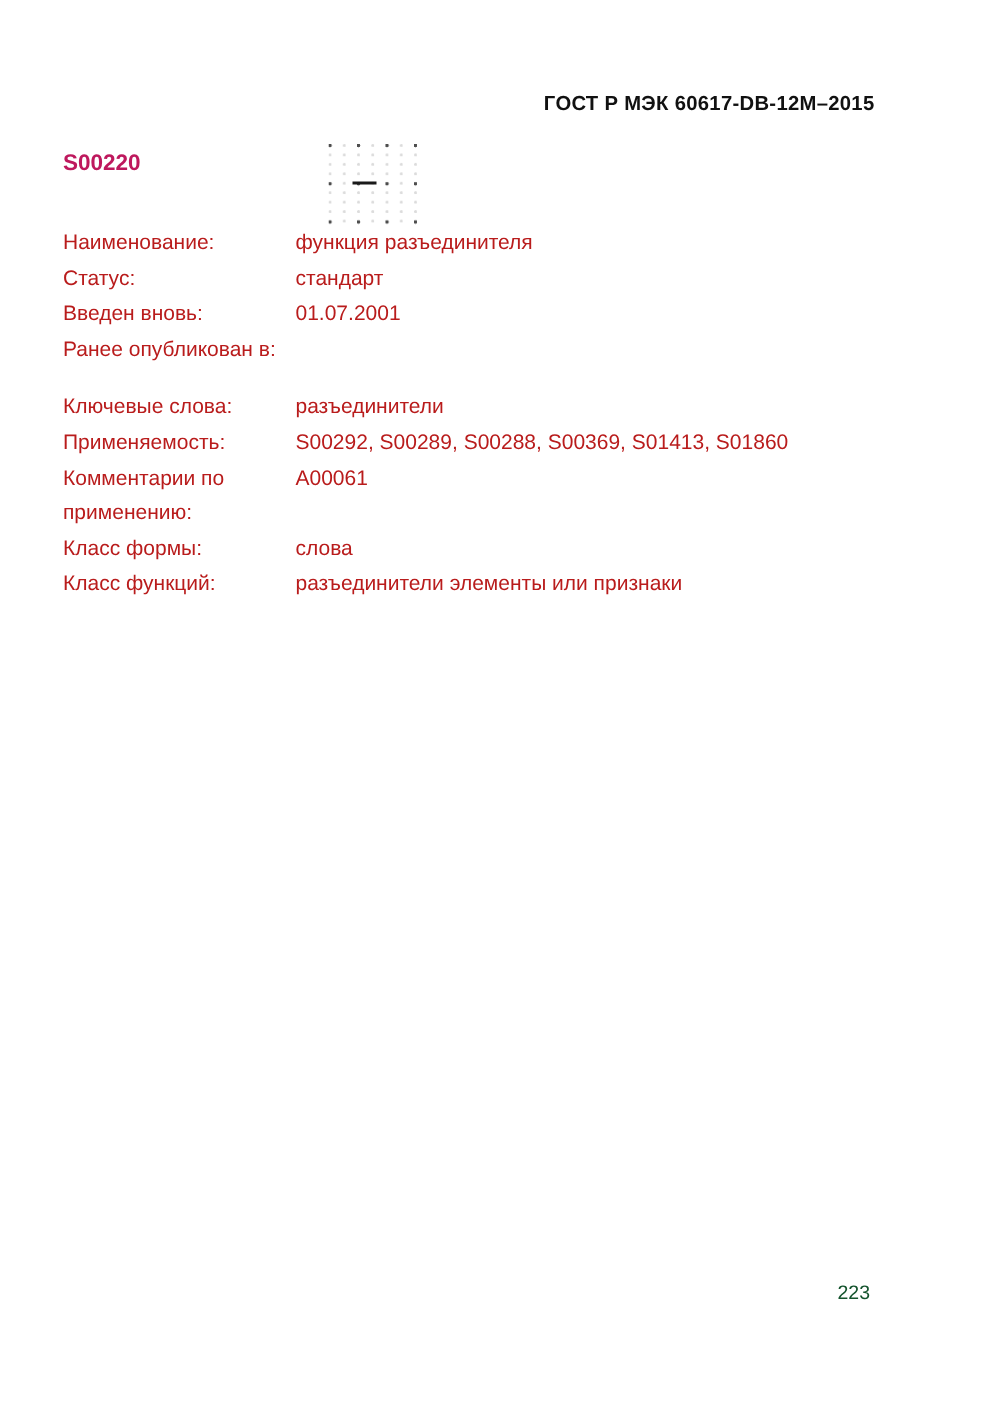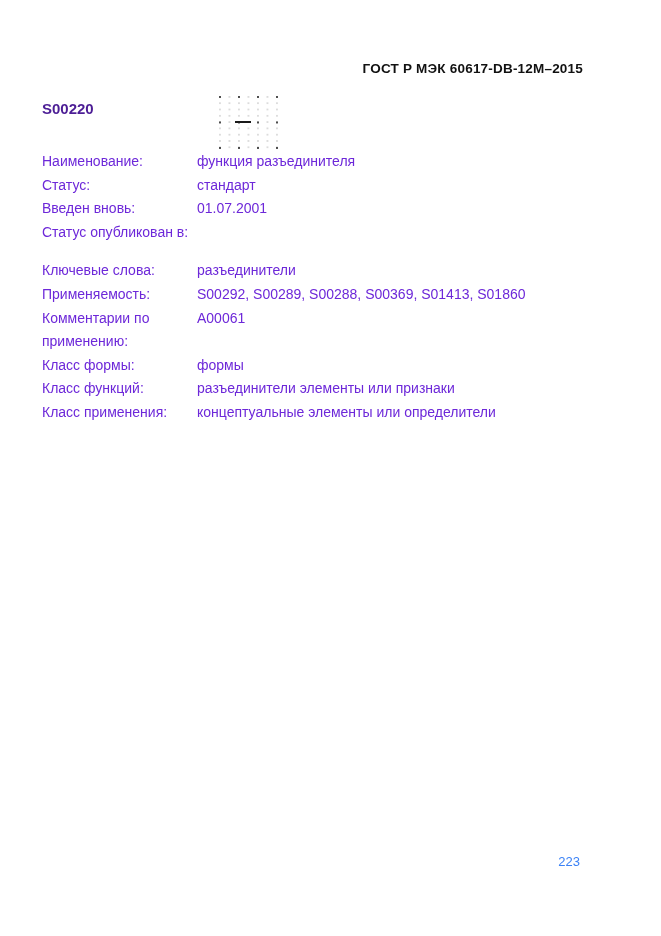--- a/index.html
+++ b/index.html
@@ -28,21 +28,21 @@
     color: #111;
     white-space: nowrap;
     margin-left: 48px;
   }
   .entry-id {
     position: absolute;
     top: 100px;
     left: 42px;
     font-weight: bold;
     font-size: 15px;
-    color: #4c1d95;
+    color: #be185d;
     text-align: right;
   }
   
   .symbol {
     position: absolute;
     left: 219px;
     top: 96px;
     width: 59px;
     height: 54px;
     background-image:
@@ -59,21 +59,21 @@
     height: 2px;
     background: #1a1a1a;
   }
   .fields {
     position: absolute;
     left: 42px;
     top: 150px;
     width: 545px;
     font-size: 14px;
     line-height: 23.6px;
-    color: #6d28d9;
+    color: #b91c1c;
   }
   .field-row {
     display: flex;
     align-items: flex-start;
   }
   .field-row .label {
     flex: none;
     width: 151px;
     padding-right: 4px;
   }
@@ -81,21 +81,21 @@
     flex: 1;
   }
   .group-meta {
     margin-top: 15px;
   }
   .page-num {
     position: absolute;
     top: 854px;
     right: 81px;
     font-size: 13px;
-    color: #3b82f6;
+    color: #14532d;
   }
 </style>
 </head>
 <body>
 
 <div class="page">
 
   <div class="doc-header">ГОСТ Р МЭК 60617-DB-12M–2015</div>
 
   <div class="entry-id">S00220</div>
@@ -113,48 +113,44 @@
       </div>
       <div class="field-row">
         <div class="label">Статус:</div>
         <div class="value">стандарт</div>
       </div>
       <div class="field-row">
         <div class="label">Введен вновь:</div>
         <div class="value">01.07.2001</div>
       </div>
       <div class="field-row">
-        <div class="label">Статус опубликован в:</div>
+        <div class="label">Ранее опубликован в:</div>
       </div>
     </div>
 
     <div class="group-meta">
       <div class="field-row">
         <div class="label">Ключевые слова:</div>
         <div class="value">разъединители</div>
       </div>
       <div class="field-row">
         <div class="label">Применяемость:</div>
         <div class="value">S00292, S00289, S00288, S00369, S01413, S01860</div>
       </div>
       <div class="field-row">
         <div class="label">Комментарии по применению:</div>
         <div class="value">A00061</div>
       </div>
       <div class="field-row">
         <div class="label">Класс формы:</div>
-        <div class="value">формы</div>
+        <div class="value">слова</div>
       </div>
       <div class="field-row">
         <div class="label">Класс функций:</div>
         <div class="value">разъединители элементы или признаки</div>
-      </div>
-      <div class="field-row">
-        <div class="label">Класс применения:</div>
-        <div class="value">концептуальные элементы или определители</div>
       </div>
     </div>
 
   </div>
 
   <div class="page-num">223</div>
 
 </div>
 
 </body></html>

